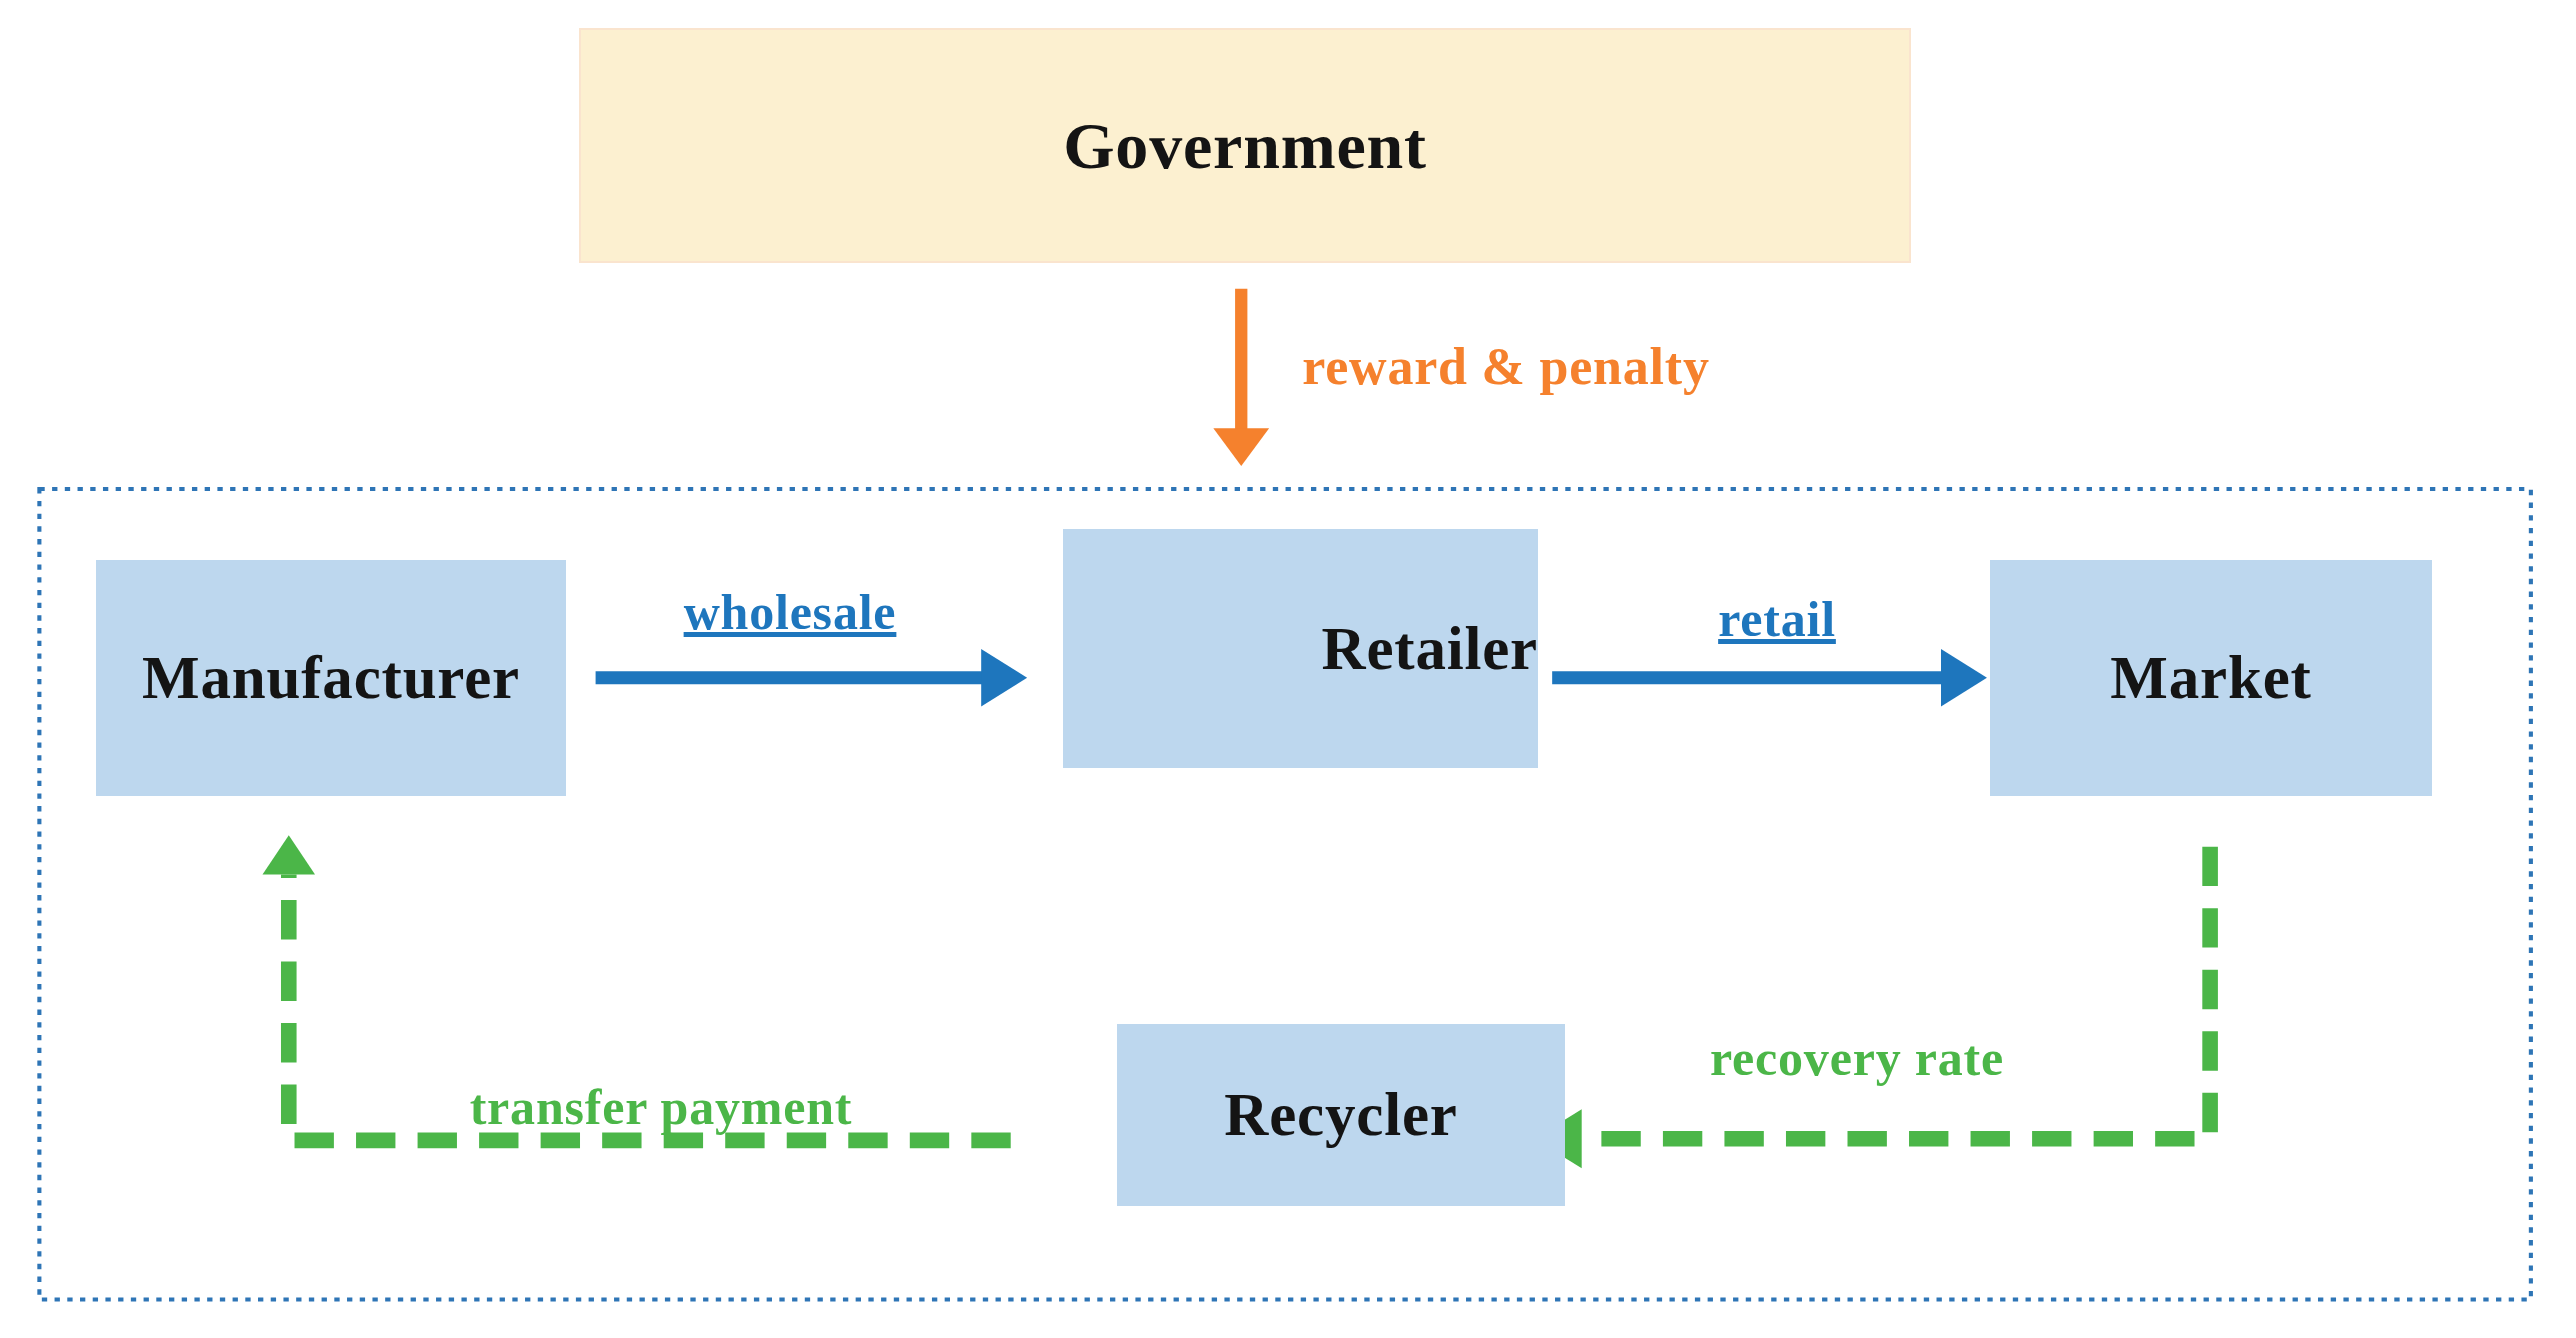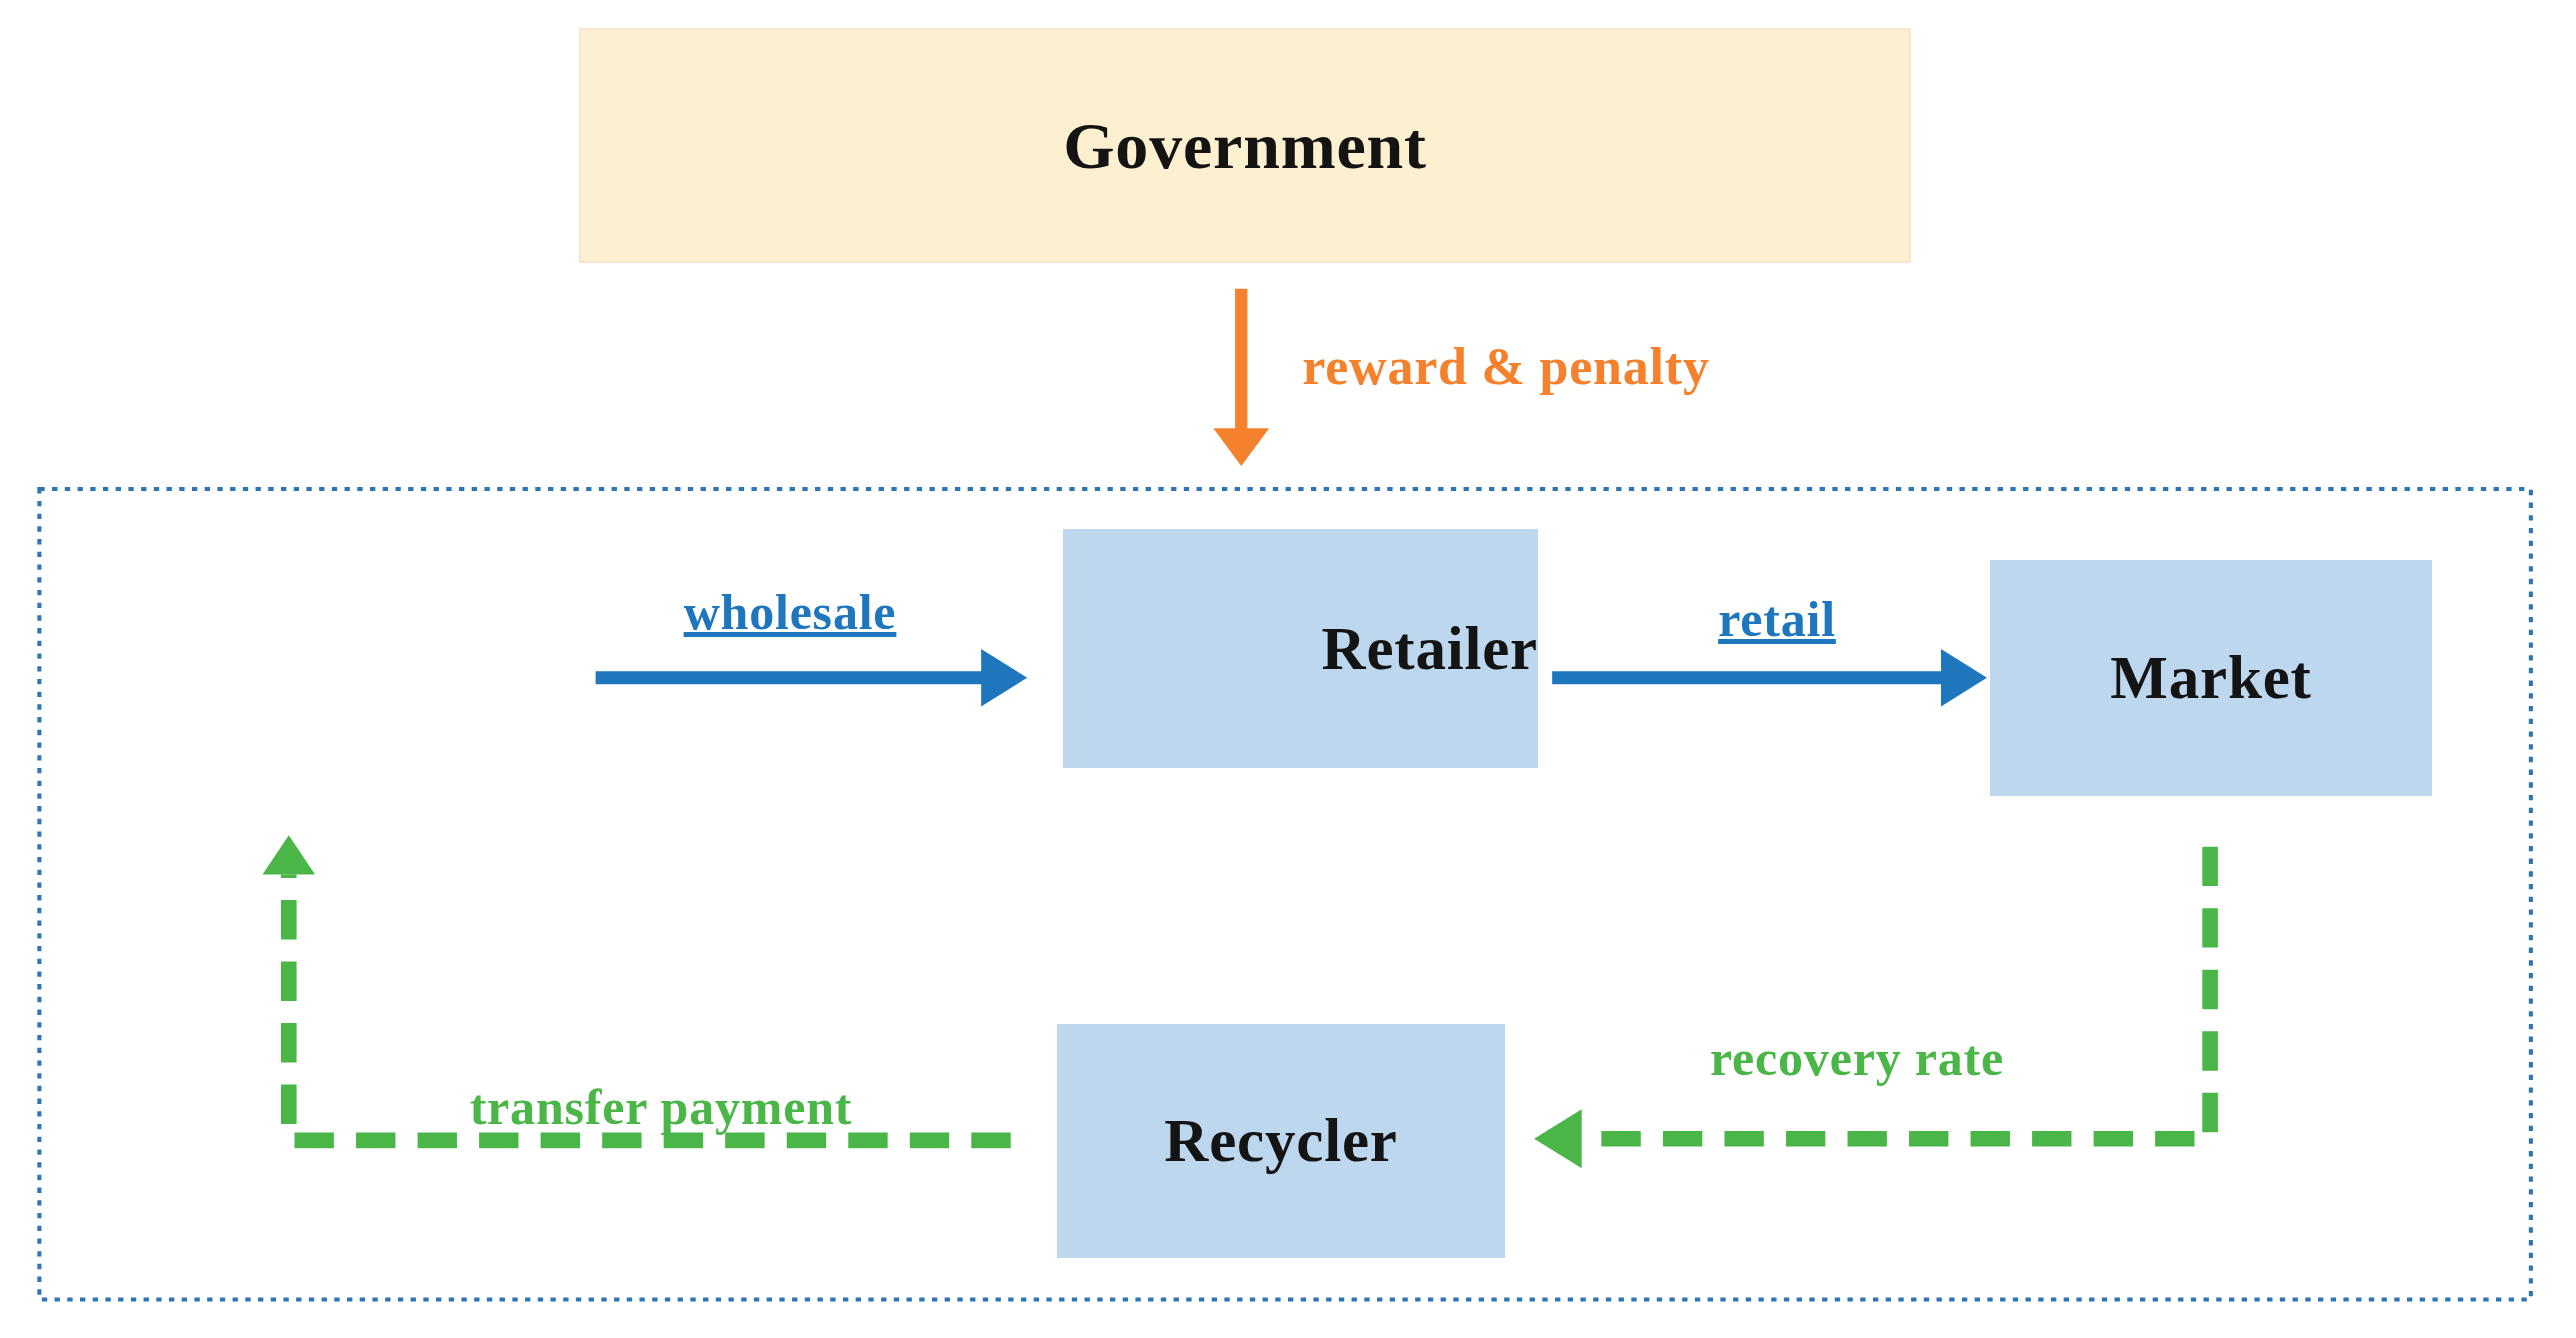--- a/index.html
+++ b/index.html
@@ -38,21 +38,21 @@
     box-sizing:border-box;
     font-size:66px;
   }
   .blue-box{
     background:var(--box-blue);
     font-size:61px;
   }
   .manufacturer{left:96px;top:560px;width:470px;height:236px;}
   .retailer{left:1063px;top:529px;width:475px;height:239px;justify-content:flex-end;}
   .market{left:1990px;top:560px;width:442px;height:236px;}
-  .recycler{left:1057px;top:1024px;width:448px;height:234px;}
+  .recycler{left:1117px;top:1024px;width:448px;height:182px;}
   .edge-label{
     position:absolute;transform:translate(-50%,-50%);
     font-weight:bold;white-space:nowrap;z-index:2;
     font-size:50px;letter-spacing:0.8px;
   }
   .lbl-orange{color:var(--arrow-orange);font-size:52px;}
   .lbl-blue{color:var(--arrow-blue);text-decoration:underline;}
   .lbl-green{color:var(--arrow-green);}
   .boundary-rect{fill:none;stroke:var(--boundary-blue);stroke-width:5;}
   .blue-shaft{stroke:var(--arrow-blue);stroke-width:16;fill:none;}
@@ -94,20 +94,23 @@
     <g>
       <path class="green-dash" d="M 1232 1390 L 352 1390 L 352 1066"></path>
       <polygon class="green-head" points="320,1066 384,1066 352,1018"></polygon>
     </g>
   </svg>
 
   <div class="node gov">
     <span>Government</span>
   </div>
 
+  <div class="node blue-box manufacturer">
+    <span>Manufacturer</span>
+  </div>
 
   <div class="node blue-box retailer">
     <span>Retailer</span>
   </div>
 
   <div class="node blue-box market">
     <span>Market</span>
   </div>
 
   <div class="node blue-box recycler">

